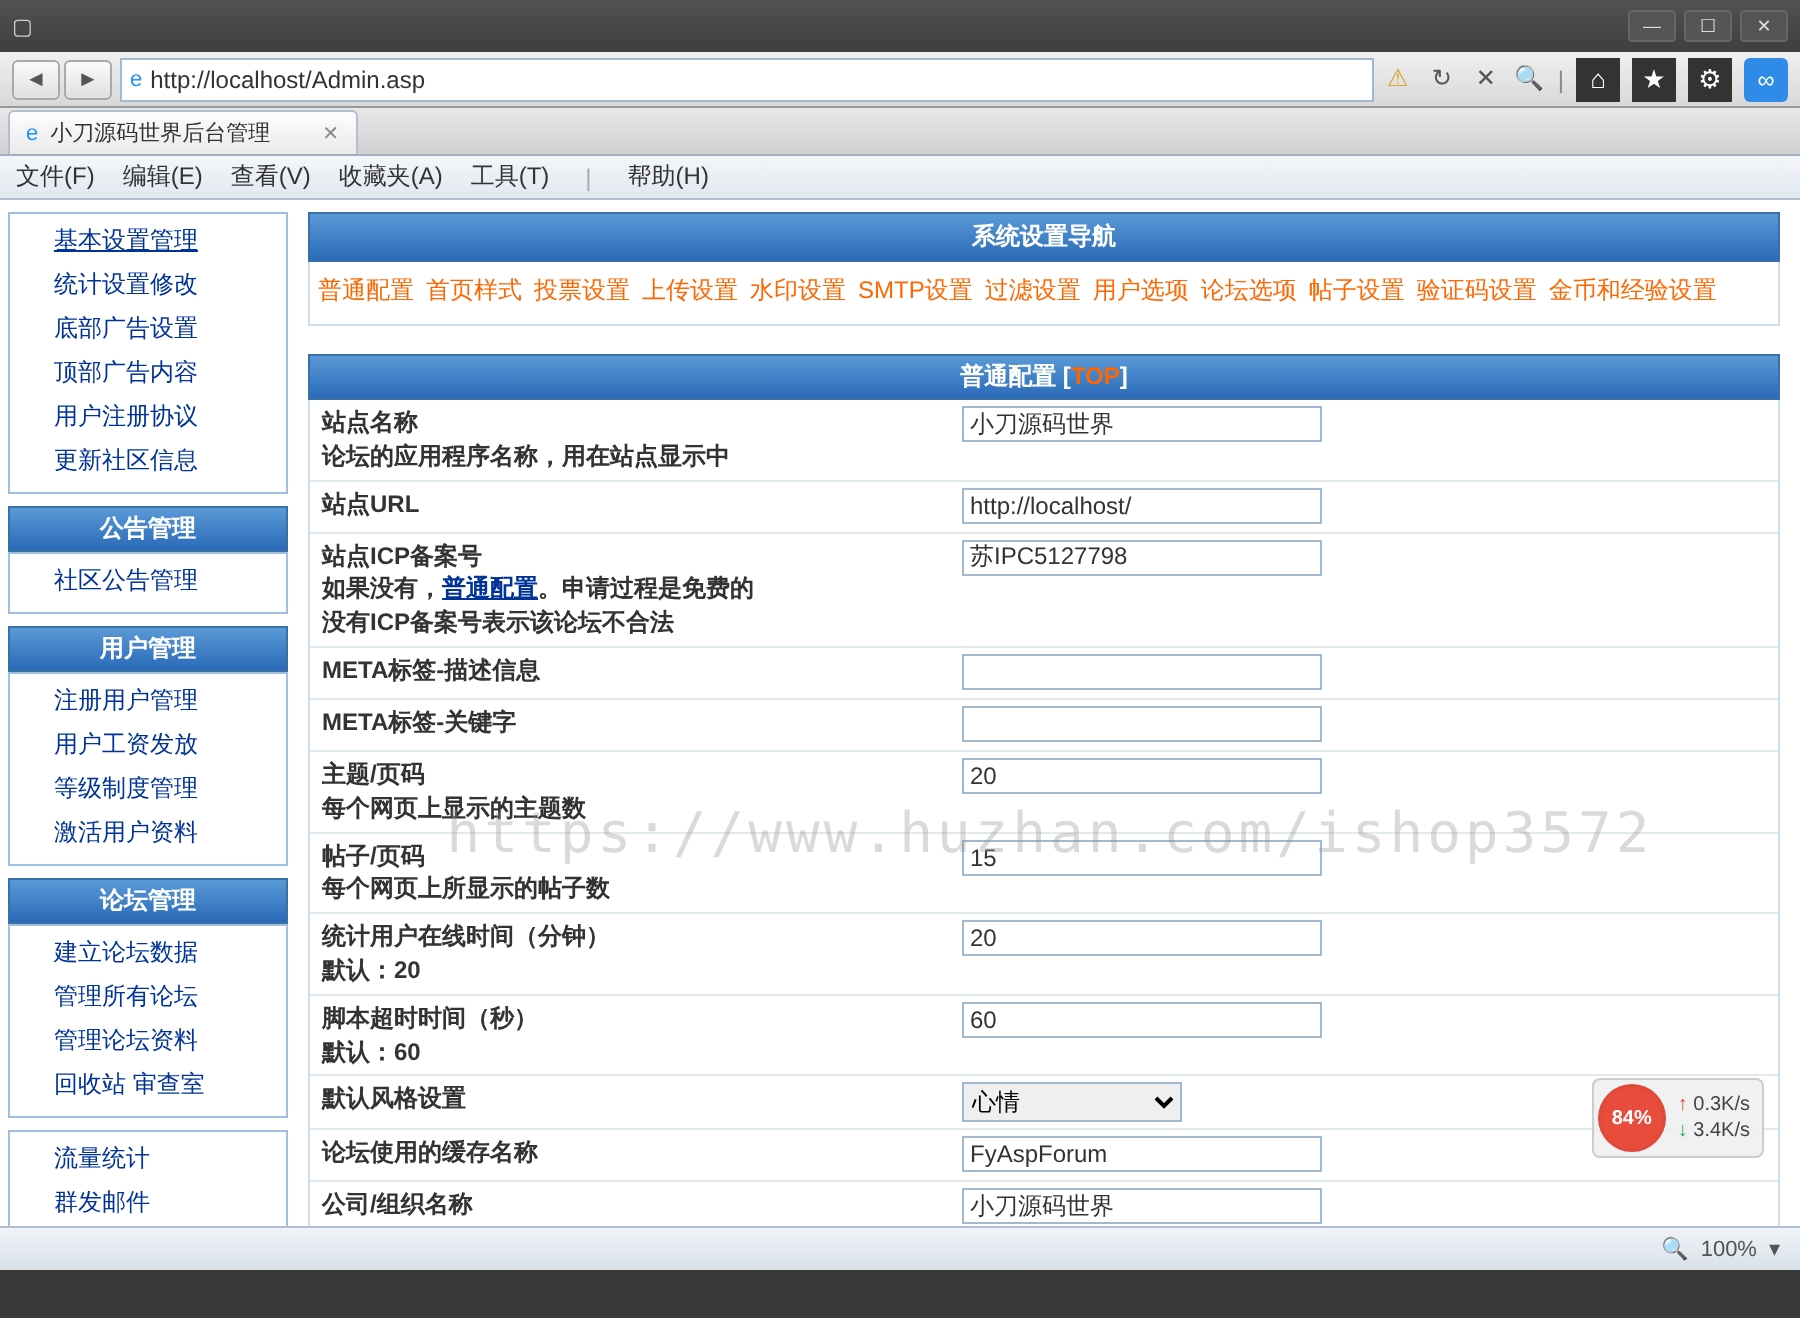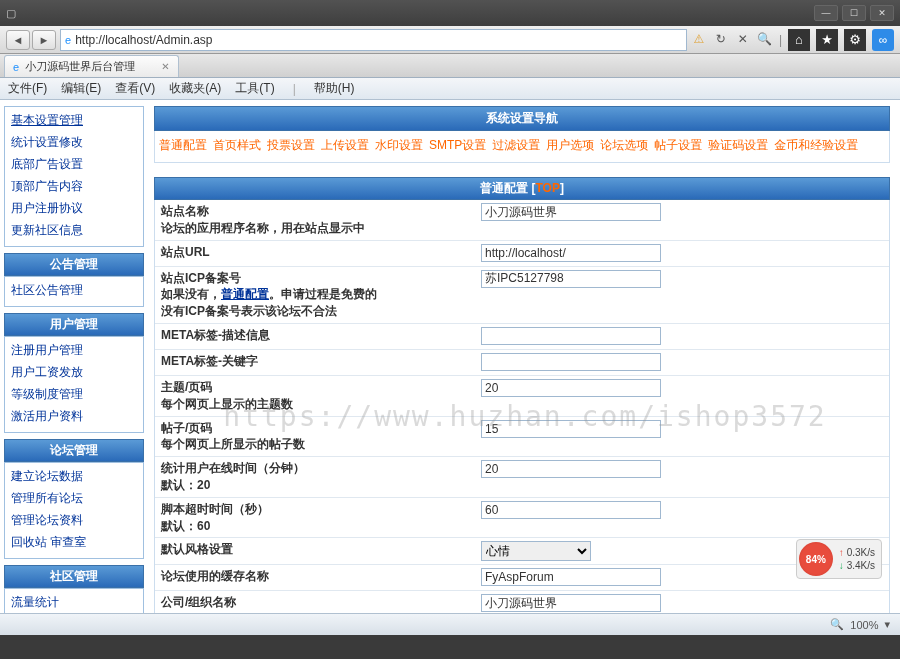--- a/index.html
+++ b/index.html
@@ -22,21 +22,21 @@
 .tabstrip { height: 24px; background: linear-gradient(#e8e8e8,#d0d0d0); display: flex; align-items: flex-end; padding: 0 4px; border-bottom: 1px solid #a0b0c0; }
 .tab { height: 22px; background: linear-gradient(#fdfdfd,#eaeaea); border: 1px solid #b0c0d0; border-bottom: none; border-radius: 3px 3px 0 0; padding: 0 8px; display: flex; align-items: center; gap: 6px; font-size: 11px; color: #333; }
 .tab .ie { color: #1e90ff; font-size: 11px; }
 .tab .x { color: #888; font-size: 10px; margin-left: 20px; }
 .menubar { height: 22px; background: linear-gradient(#f4f6f9,#e0e8f0); border-bottom: 1px solid #b0c0d0; display: flex; align-items: center; padding: 0 8px; gap: 14px; font-size: 12px; color: #333; }
 .menubar .sep { margin: 0 4px; color: #aaa; }
 .content-wrap { height: 535px; background: #fff; display: flex; position: relative; }
 .sidebar { width: 148px; padding: 6px 4px; overflow: hidden; }
 .side-group { margin-bottom: 6px; }
 .side-links { border: 1px solid #a0c0e0; padding: 2px 0 4px; }
-.side-links div { padding: 2px 6px; color: #003399; font-size: 12px; margin: 1px 0; }
+.side-links div { padding: 2px 6px; color: #003399; font-size: 12px; margin: 1px 16px; }
 .side-links div.underline { text-decoration: underline; }
 .side-header { background: linear-gradient(#5a9ad6, #2a6ab8); color: #fff; text-align: center; padding: 2px 0; font-size: 12px; font-weight: bold; border: 1px solid #3a70a8; }
 .main { flex: 1; padding: 6px 10px 6px 6px; overflow: hidden; }
 .panel-title { background: linear-gradient(#5a9ad6,#2a6ab8); color: #fff; text-align: center; padding: 3px 0; font-size: 12px; font-weight: bold; border: 1px solid #3a70a8; }
 .nav-links { padding: 6px 4px 8px; border: 1px solid #cde; border-top: none; }
 .nav-links span { color: #ff6600; font-size: 12px; margin-right: 6px; }
 .section-title { background: linear-gradient(#5a9ad6,#2a6ab8); color: #fff; text-align: center; padding: 2px 0; font-size: 12px; font-weight: bold; border: 1px solid #3a70a8; }
 .section-title .top-link { color: #ff6600; }
 .form-table { border: 1px solid #cde; border-top: none; }
 .form-row { display: flex; border-bottom: 1px solid #e0e8f0; padding: 3px 6px; align-items: flex-start; min-height: 26px; }
@@ -141,21 +141,20 @@
         <div class="side-group">
           <div class="side-header">论坛管理</div>
           <div class="side-links">
             <div>建立论坛数据</div>
             <div>管理所有论坛</div>
             <div>管理论坛资料</div>
             <div>回收站 审查室</div>
           </div>
         </div>
         <div class="side-group">
-          <div class="side-header">社区管理</div>
           <div class="side-links">
             <div>流量统计</div>
             <div>群发邮件</div>
           </div>
         </div>
       </div>
   </div>
 
   <div class="main">
     <div class="panel-title">系统设置导航</div>

